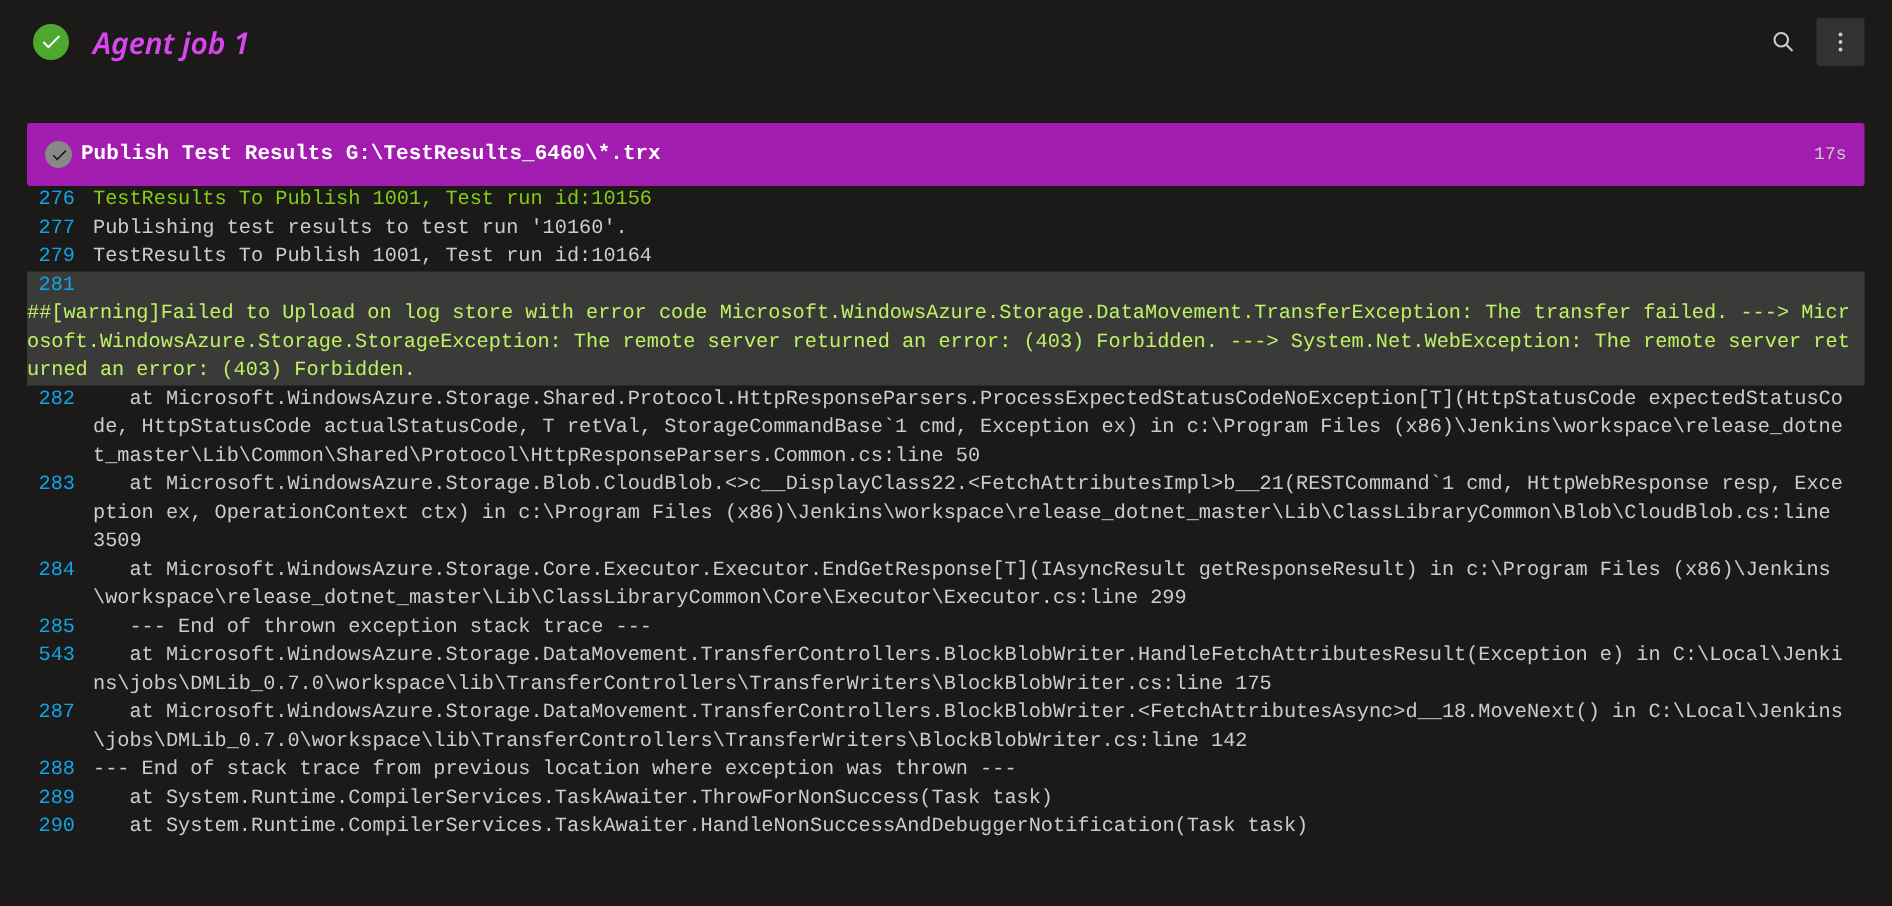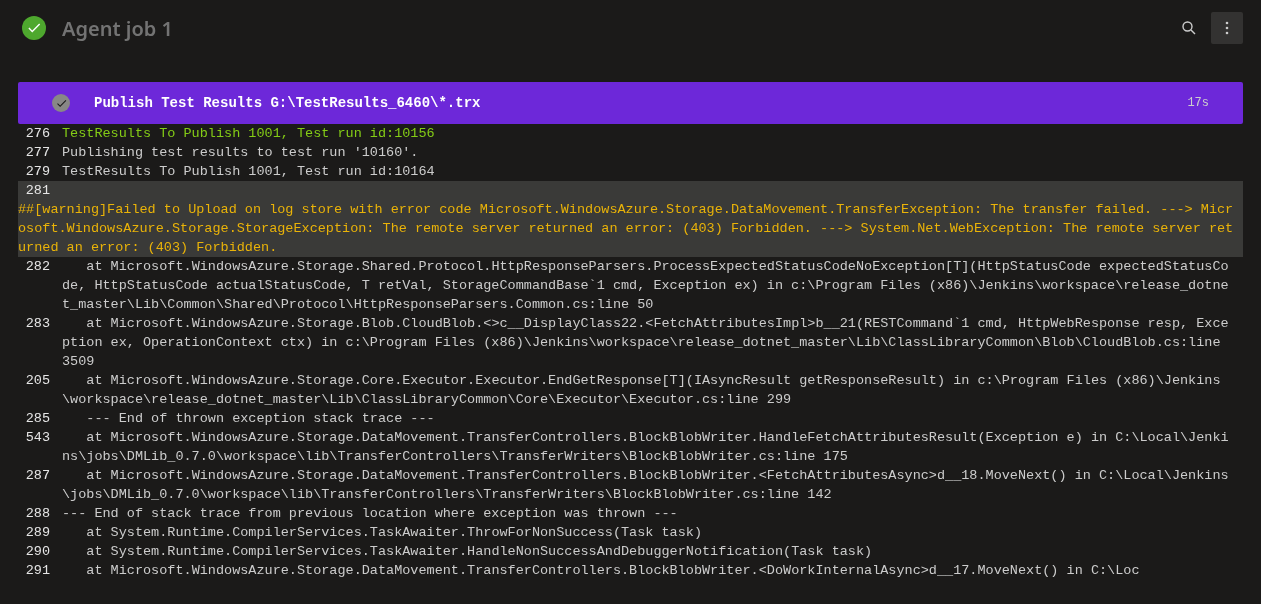--- a/index.html
+++ b/index.html
@@ -25,48 +25,49 @@
     background: #4ea82e;
     display: flex;
     align-items: center;
     justify-content: center;
     flex-shrink: 0;
   }
   .status-circle svg { width: 14px; height: 14px; }
   .title {
     font-size: 20px;
     font-weight: 600;
-    color: #737373;
+    color: #d946ef;
     flex: 1;
+    font-style: italic;
   }
   .header-actions {
     display: flex;
     align-items: center;
     gap: 6px;
   }
   .icon-btn {
     width: 32px;
     height: 32px;
     display: flex;
     align-items: center;
     justify-content: center;
     cursor: pointer;
     border-radius: 2px;
   }
   .icon-btn svg { width: 16px; height: 16px; }
   .more-btn {
     background: #333231;
   }
   .task-bar {
-    background: #6d28d9;
+    background: #a21caf;
     margin: 24px 18px 0 18px;
-    padding: 12px 34px;
-    display: flex;
-    align-items: center;
-    gap: 24px;
+    padding: 12px 12px;
+    display: flex;
+    align-items: center;
+    gap: 6px;
     border-radius: 2px;
   }
   .task-status {
     width: 18px;
     height: 18px;
     border-radius: 50%;
     background: #888886;
     display: flex;
     align-items: center;
     justify-content: center;
@@ -93,36 +94,36 @@
   }
   .log-row {
     display: flex;
     align-items: flex-start;
   }
   .lineno {
     width: 44px;
     flex-shrink: 0;
     text-align: right;
     padding-right: 12px;
-    color: #e5e5e5;
+    color: #0ea5e9;
     user-select: none;
   }
   .linetext {
     flex: 1;
     color: #cccccc;
     white-space: pre-wrap;
     word-break: break-all;
     padding-right: 8px;
   }
   .log-row.warning {
     background: #3a3a38;
     flex-direction: column;
   }
   .log-row.warning .linetext {
-    color: #eab308;
+    color: #bef264;
   }
   .log-row.faded .linetext {
     color: #84cc16;
   }
 </style>
 </head>
 <body>
 
 <div class="header">
   <div class="status-circle">
@@ -177,21 +178,21 @@
     </div>
     <div class="log-row">
       <div class="lineno">282</div>
       <div class="linetext">   at Microsoft.WindowsAzure.Storage.Shared.Protocol.HttpResponseParsers.ProcessExpectedStatusCodeNoException[T](HttpStatusCode expectedStatusCode, HttpStatusCode actualStatusCode, T retVal, StorageCommandBase`1 cmd, Exception ex) in c:\Program Files (x86)\Jenkins\workspace\release_dotnet_master\Lib\Common\Shared\Protocol\HttpResponseParsers.Common.cs:line 50</div>
     </div>
     <div class="log-row">
       <div class="lineno">283</div>
       <div class="linetext">   at Microsoft.WindowsAzure.Storage.Blob.CloudBlob.&lt;&gt;c__DisplayClass22.&lt;FetchAttributesImpl&gt;b__21(RESTCommand`1 cmd, HttpWebResponse resp, Exception ex, OperationContext ctx) in c:\Program Files (x86)\Jenkins\workspace\release_dotnet_master\Lib\ClassLibraryCommon\Blob\CloudBlob.cs:line 3509</div>
     </div>
     <div class="log-row">
-      <div class="lineno">205</div>
+      <div class="lineno">284</div>
       <div class="linetext">   at Microsoft.WindowsAzure.Storage.Core.Executor.Executor.EndGetResponse[T](IAsyncResult getResponseResult) in c:\Program Files (x86)\Jenkins\workspace\release_dotnet_master\Lib\ClassLibraryCommon\Core\Executor\Executor.cs:line 299</div>
     </div>
     <div class="log-row">
       <div class="lineno">285</div>
       <div class="linetext">   --- End of thrown exception stack trace ---</div>
     </div>
     <div class="log-row">
       <div class="lineno">543</div>
       <div class="linetext">   at Microsoft.WindowsAzure.Storage.DataMovement.TransferControllers.BlockBlobWriter.HandleFetchAttributesResult(Exception e) in C:\Local\Jenkins\jobs\DMLib_0.7.0\workspace\lib\TransferControllers\TransferWriters\BlockBlobWriter.cs:line 175</div>
     </div>
@@ -204,17 +205,13 @@
       <div class="linetext">--- End of stack trace from previous location where exception was thrown ---</div>
     </div>
     <div class="log-row">
       <div class="lineno">289</div>
       <div class="linetext">   at System.Runtime.CompilerServices.TaskAwaiter.ThrowForNonSuccess(Task task)</div>
     </div>
     <div class="log-row">
       <div class="lineno">290</div>
       <div class="linetext">   at System.Runtime.CompilerServices.TaskAwaiter.HandleNonSuccessAndDebuggerNotification(Task task)</div>
     </div>
-    <div class="log-row">
-      <div class="lineno">291</div>
-      <div class="linetext">   at Microsoft.WindowsAzure.Storage.DataMovement.TransferControllers.BlockBlobWriter.&lt;DoWorkInternalAsync&gt;d__17.MoveNext() in C:\Loc</div>
-    </div>
   </div>
 
 </body></html>

